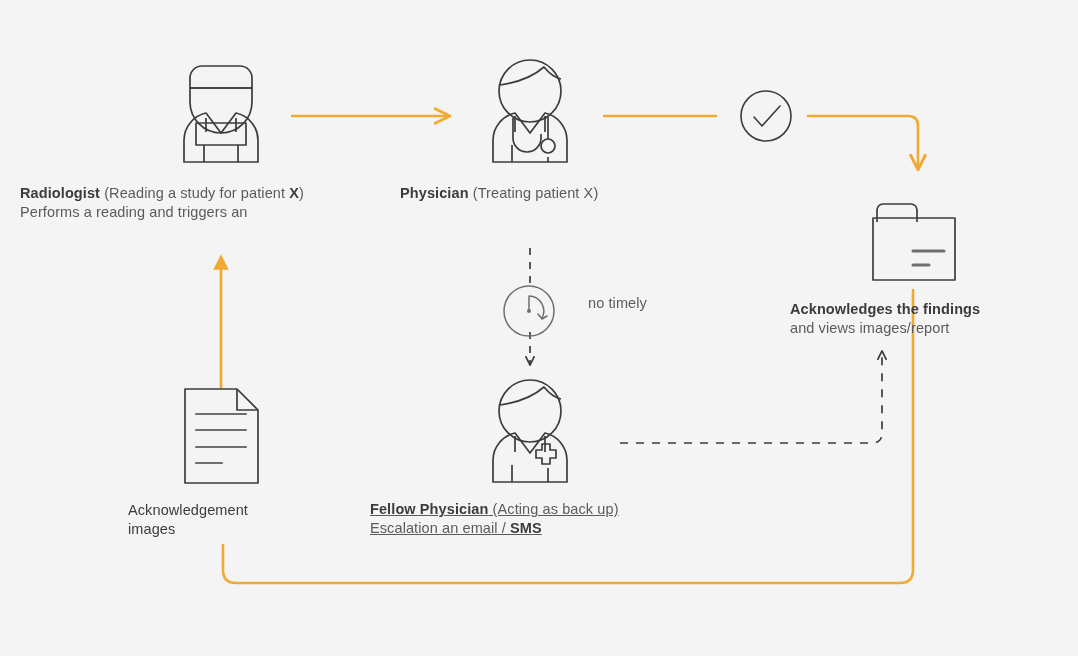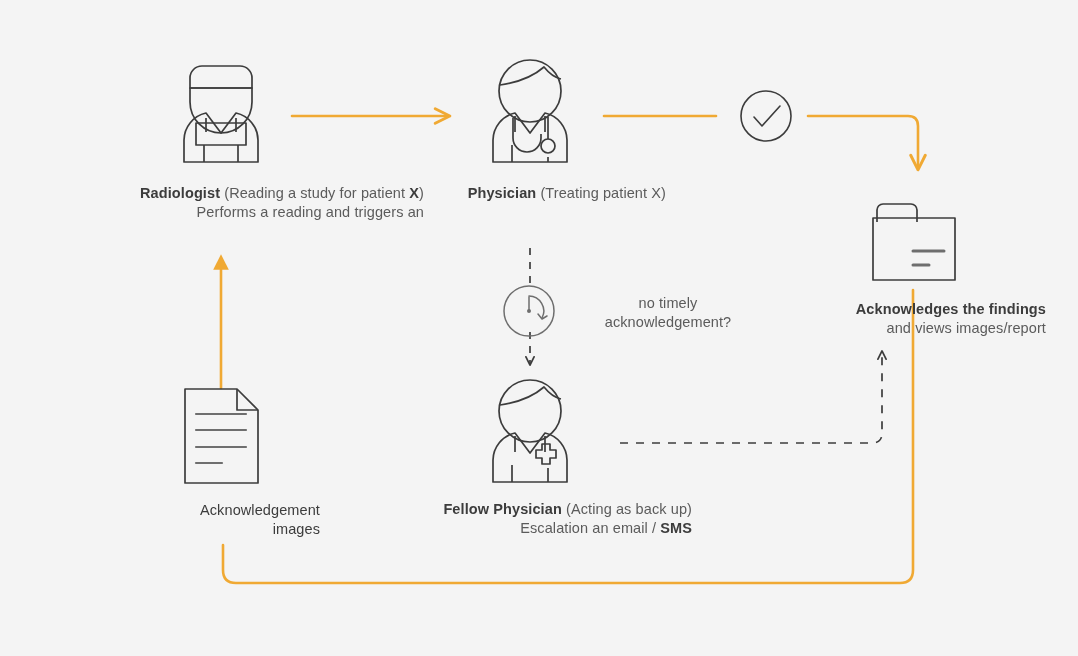--- a/index.html
+++ b/index.html
@@ -16,39 +16,39 @@
     color: #4a4a4a;
   }
   #canvas {
     position: absolute;
     inset: 0;
     width: 1078px;
     height: 656px;
   }
   .caption {
     position: absolute;
-    text-align: right;
+    text-align: left;
     font-size: 14.5px;
     line-height: 18.5px;
     color: #5b5b5b;
     letter-spacing: 0.1px;
   }
   .caption .b {
     font-weight: bold;
     color: #3c3c3c;
   }
   .caption .l2 {
     display: block;
   }
   .cap-radiologist { left: 20px;  top: 184px; width: 404px; }
   .cap-physician   { left: 400px; top: 184px; width: 266px; }
-  .cap-fellow      { left: 370px; top: 500px; width: 322px; }
+  .cap-fellow      { left: 370px; top: 500px; width: 322px; text-decoration: underline; }
   .cap-folder      { left: 790px; top: 294px; width: 256px; margin-top: 6px; }
   .cap-report      { left: 128px; top: 501px; width: 192px; font-weight: normal; color: #3c3c3c; }
-  .cap-timer       { left: 568px; top: 294px; width: 200px; text-align: center; }
+  .cap-timer       { left: 588px; top: 294px; width: 200px; text-align: left; }
   .cap-timer .l2   { display: block; }
 </style>
 </head>
 <body>
 
 <svg id="canvas" viewBox="0 0 1078 656">
   <defs>
     <marker id="arrowOrange" viewBox="0 0 10 10" refX="8" refY="5" markerWidth="7" markerHeight="7" orient="auto-start-reverse">
       <path d="M 1 1 L 9 5 L 1 9" fill="none" stroke="#f0a933" stroke-width="1.6" stroke-linecap="round" stroke-linejoin="round"></path>
     </marker>
@@ -171,14 +171,13 @@
   <span class="l2">and views images/report</span>
 </div>
 
 <div class="caption cap-report">
   <span>Acknowledgement</span>
   <span class="l2">images</span>
 </div>
 
 <div class="caption cap-timer">
   <span>no timely</span>
-  <span class="l2">acknowledgement?</span>
 </div>
 
 </body></html>

